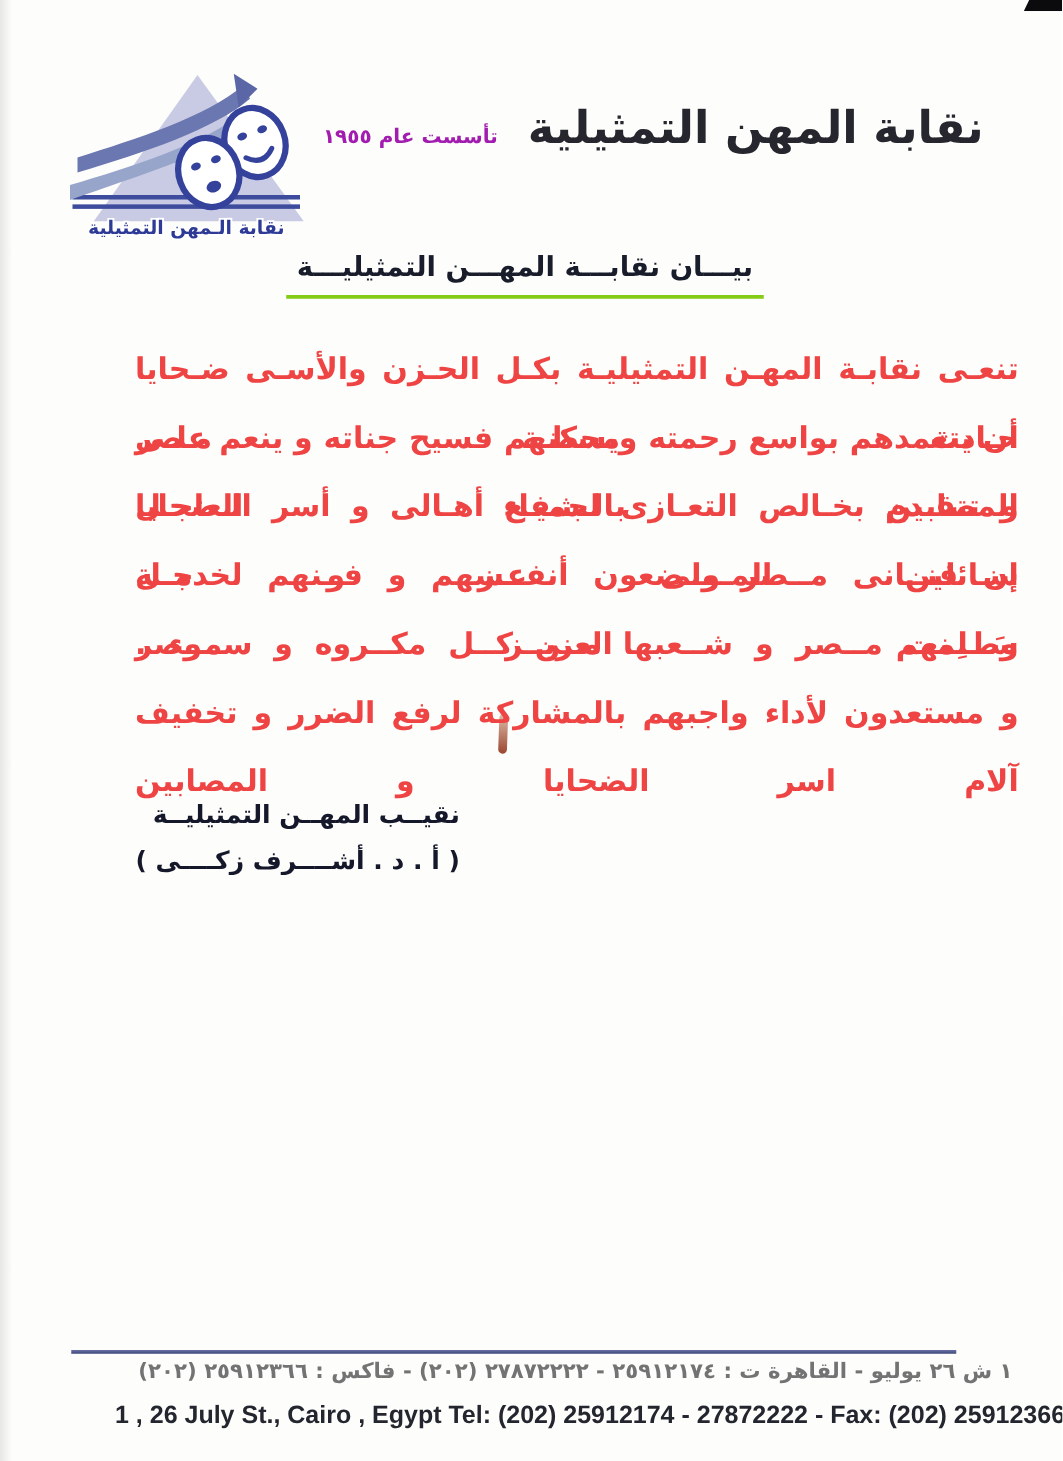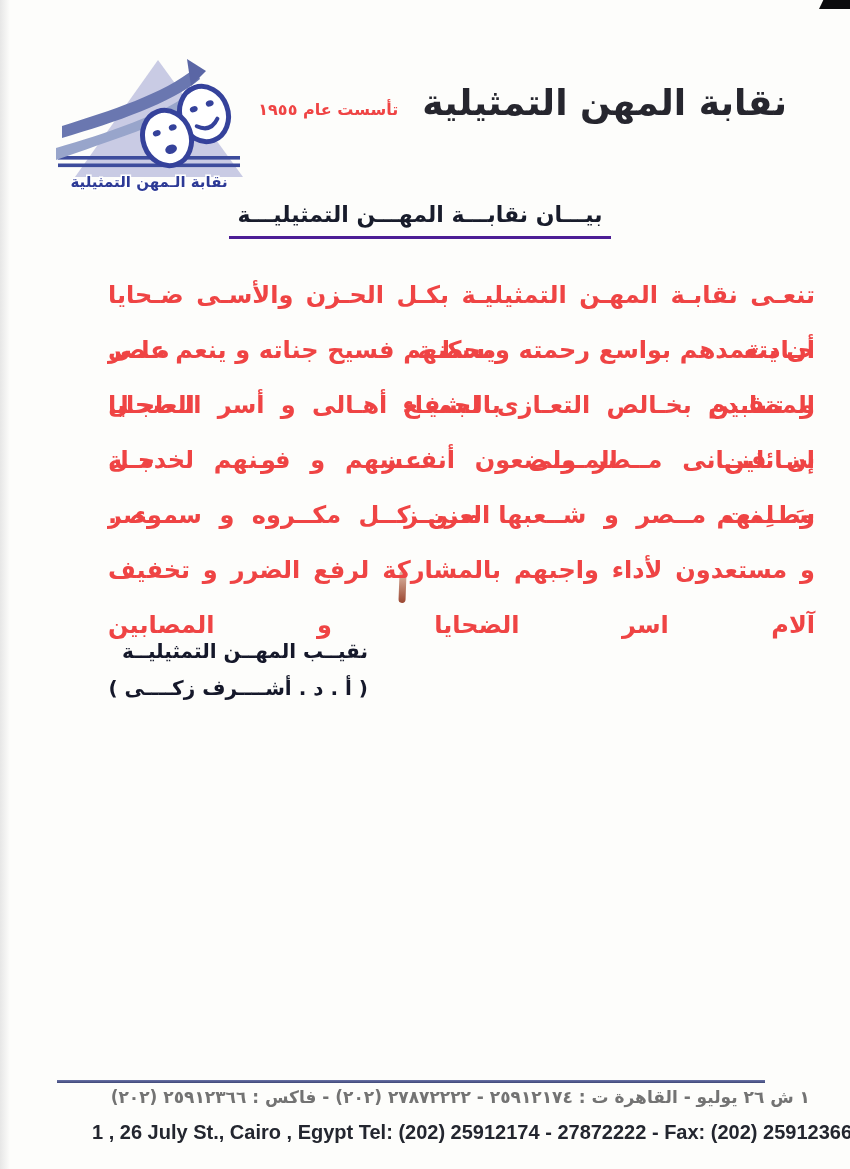--- a/index.html
+++ b/index.html
@@ -30,28 +30,28 @@
   }
   
   .logo { position: absolute; left: 54px; top: 56px; width: 190px; height: 136px; }
   
   .header-line {
     position: absolute; right: 63px; top: 82px;
     direction: rtl; display: flex; align-items: baseline; gap: 24px;
     white-space: nowrap;
   }
   .org-name  { font-size: 36px; font-weight: bold; color: #26262e; letter-spacing: -0.5px; }
-  .founded   { font-size: 16px; font-weight: bold; color: #ef4444; }
+  .founded   { font-size: 16px; font-weight: bold; color: #a21caf; }
   
   .title-wrap { position: absolute; left: 0; right: 10px; top: 202px; text-align: center; direction: rtl; }
   .title-text {
     display: inline-block;
     font-size: 22px; font-weight: bold; color: #181c2b;
     padding: 0 8px 9px 8px;
-    border-bottom: 3px solid #4c1d95;
+    border-bottom: 3px solid #84cc16;
     white-space: nowrap;
   }
   
   .body-block { position: absolute; left: 108px; top: 268px; width: 707px; direction: rtl; }
   .body-line {
     height: 55px; line-height: 55px;
     font-size: 24px; font-weight: bold; color: #ef4444;
     text-align: justify; text-align-last: justify;
   }
   

